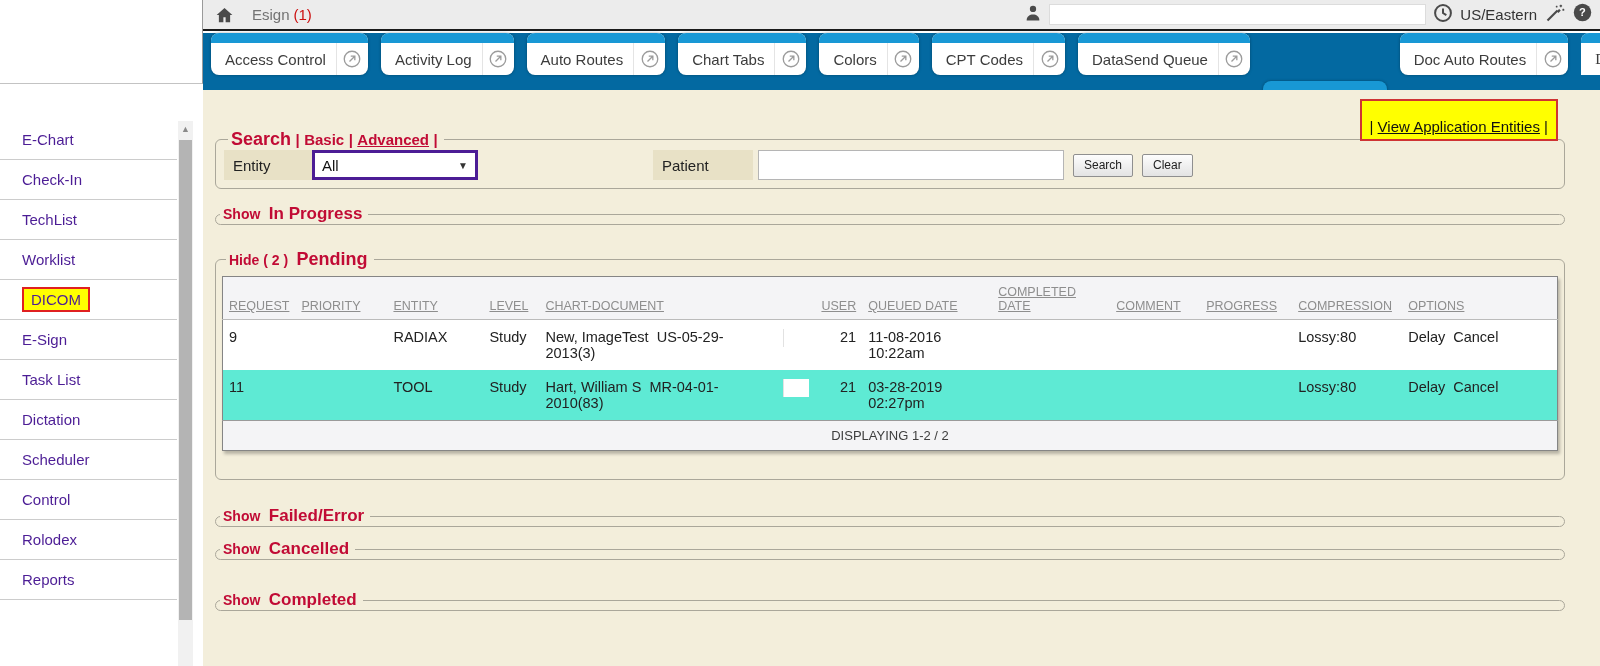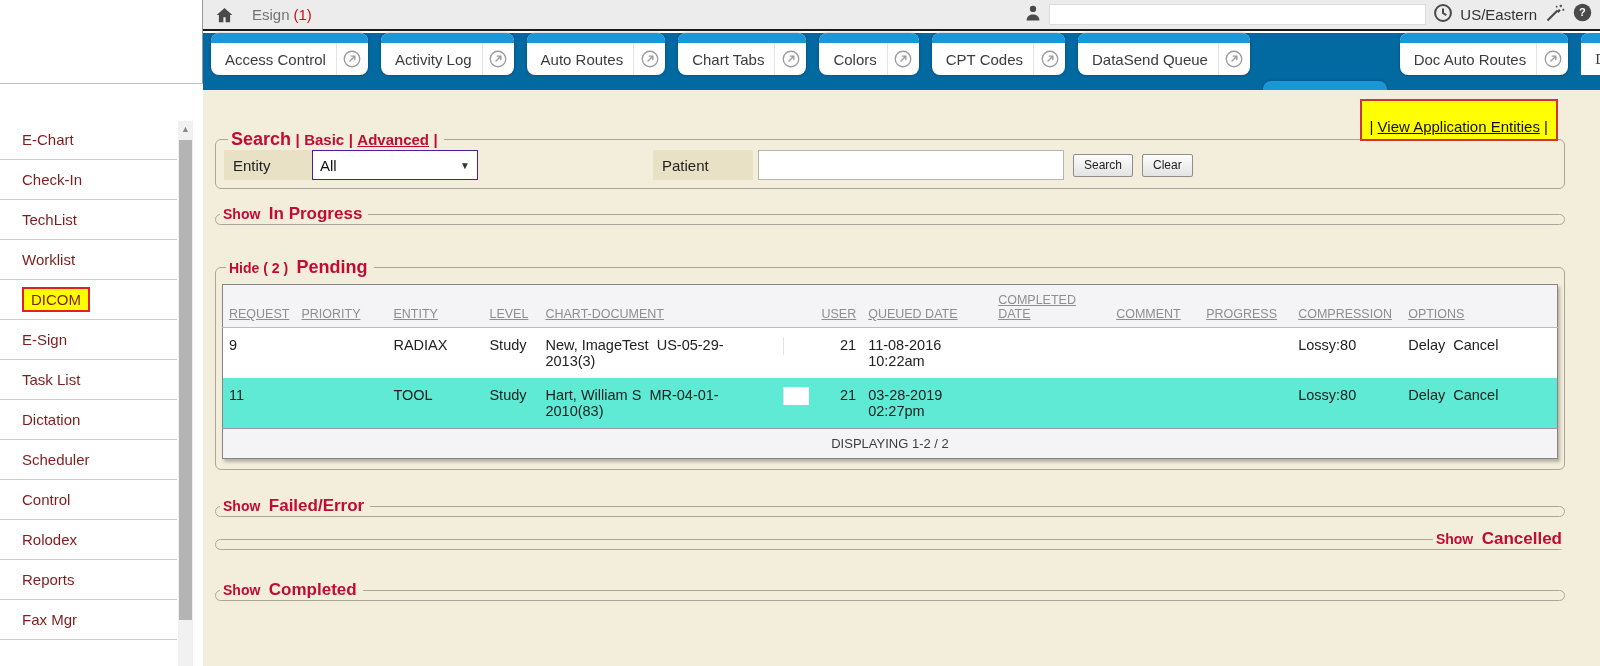--- a/index.html
+++ b/index.html
@@ -30,21 +30,21 @@
   .tab.active .tab-label { color:#fff; font-weight:bold; padding:0 16px; }
   .tab.truncated { width:56px; border-radius:8px 0 0 0; box-shadow:none;font-family:Liberation Serif, serif; }
 
   
   .logo-box { position:absolute; left:0; top:0; width:203px; height:84px; background:#fff;
               border-bottom:1px solid #c3c3c3; border-right:1px solid #9a9a9a; }
   .sidebar { position:absolute; left:0; top:85px; width:203px; bottom:0; background:#fff; }
   .side-list { position:absolute; left:0; top:0; width:177px; }
   .side-spacer { height:35px; }
   .side-item { height:40px; border-bottom:1px solid #ccc; display:flex; align-items:center;
-               padding-left:22px; font-size:15px; color:#7f1d1d; cursor:pointer; background:#fff; }
+               padding-left:22px; font-size:15px; color:#4c1d95; cursor:pointer; background:#fff; }
   .side-item .hl { background:#ffff00; border:2px solid #e02020; padding:2px 7px; }
   .side-scroll { position:absolute; left:178px; top:36px; width:15px; height:610px; background:#f1f1f1; }
   .side-scroll .arrow { height:15px; display:flex; align-items:center; justify-content:center;
                         color:#8a8a8a; font-size:9px; }
   .side-thumb { position:absolute; left:1px; top:19px; width:13px; height:480px; background:#b4b4b4; }
 
   
   .main { position:absolute; left:203px; top:90px; right:0; bottom:0; background:#f3eedb;
           padding:8px 35px 0 12px; }
   .view-ent { position:absolute; top:9px; right:42px; background:#ffff00; border:2px solid #cf3333;
@@ -55,34 +55,34 @@
   legend { margin-left:4px; padding:0 6px 0 3px; }
 
   .fs-search { margin-top:31px; padding:0 8px 8px; }
   .lg-search-title { font-size:18px; font-weight:bold; color:#c10b35; }
   .lg-filter { font-size:15px; font-weight:bold; color:#c10b35; }
   .lg-filter.u { text-decoration:underline; cursor:pointer; }
   .search-row { display:flex; align-items:stretch; height:30px; }
   .fld-label { background:#e8e1c6; display:flex; align-items:center; padding:0 9px; font-size:15px; color:#222; }
   .lbl-entity { width:88px; }
   .lbl-patient { width:100px; margin-left:175px; }
-  .sel { width:166px; background:#fff; border:1px solid #4c1d95; display:flex; align-items:center;
+  .sel { width:166px; background:#fff; border:3px solid #4c1d95; display:flex; align-items:center;
          justify-content:space-between; padding:0 7px; font-size:15px; color:#111; cursor:pointer;gap:20px; }
   .sel .caret { font-size:10px; color:#333; }
   .txt-input { width:306px; margin-left:5px; border:1px solid #b5b5b5; background:#fff; font-size:14px; padding:0 6px; }
   .btn { margin-left:9px; align-self:center; height:23px; padding:0 10px; font-size:12px; color:#222;
          background:linear-gradient(#fdfdfd,#e3e3e3); border:1px solid #8f8f8f; border-radius:2px; cursor:pointer; }
 
   .fs-sec { margin-top:15px; height:10px; background:transparent; }
   .sec-toggle { font-size:14px; font-weight:bold; color:#c10b35; cursor:pointer; }
   .sec-title { font-size:17px; font-weight:bold; color:#c10b35; margin-left:4px; }
-  .fs-pending { margin-top:32px; padding:6px 6px 10px; }
+  .fs-pending { margin-top:24px; padding:6px 6px 28px; }
   .fs-pending .sec-title { font-size:18px; }
   .mt26 { margin-top:26px; }
-  .mt12 { margin-top:12px;text-align:right; }
+  .mt12 { margin-top:12px; }
   .mt30 { margin-top:30px; }
 
   
   table.q { width:100%; border-collapse:collapse; background:#fff; border:1px solid #858585;
             box-shadow:2px 3px 3px rgba(0,0,0,.25); }
   table.q thead tr { background:#f4f4f6; }
   table.q th { font-size:12.5px; font-weight:normal; color:#8e8e8e; text-align:left;
                padding:8px 6px 6px 6px; vertical-align:bottom; border-bottom:1px solid #bbb; }
   table.q th span { text-decoration:underline; cursor:pointer; }
   table.q td { font-size:14.5px; color:#222; padding:9px 6px; vertical-align:top; }
@@ -283,23 +283,20 @@
       </div>
     <div class="side-item">
         <span>Control</span>
       </div>
     <div class="side-item">
         <span>Rolodex</span>
       </div>
     <div class="side-item">
         <span>Reports</span>
       </div>
-    <div class="side-item">
-        <span>Fax Mgr</span>
-      </div>
   </div>
   <div class="side-scroll">
     <div class="arrow">▲</div>
     <div class="side-thumb"></div>
   </div>
 </div>
 
 <div class="main">
 
   <div class="view-ent">

